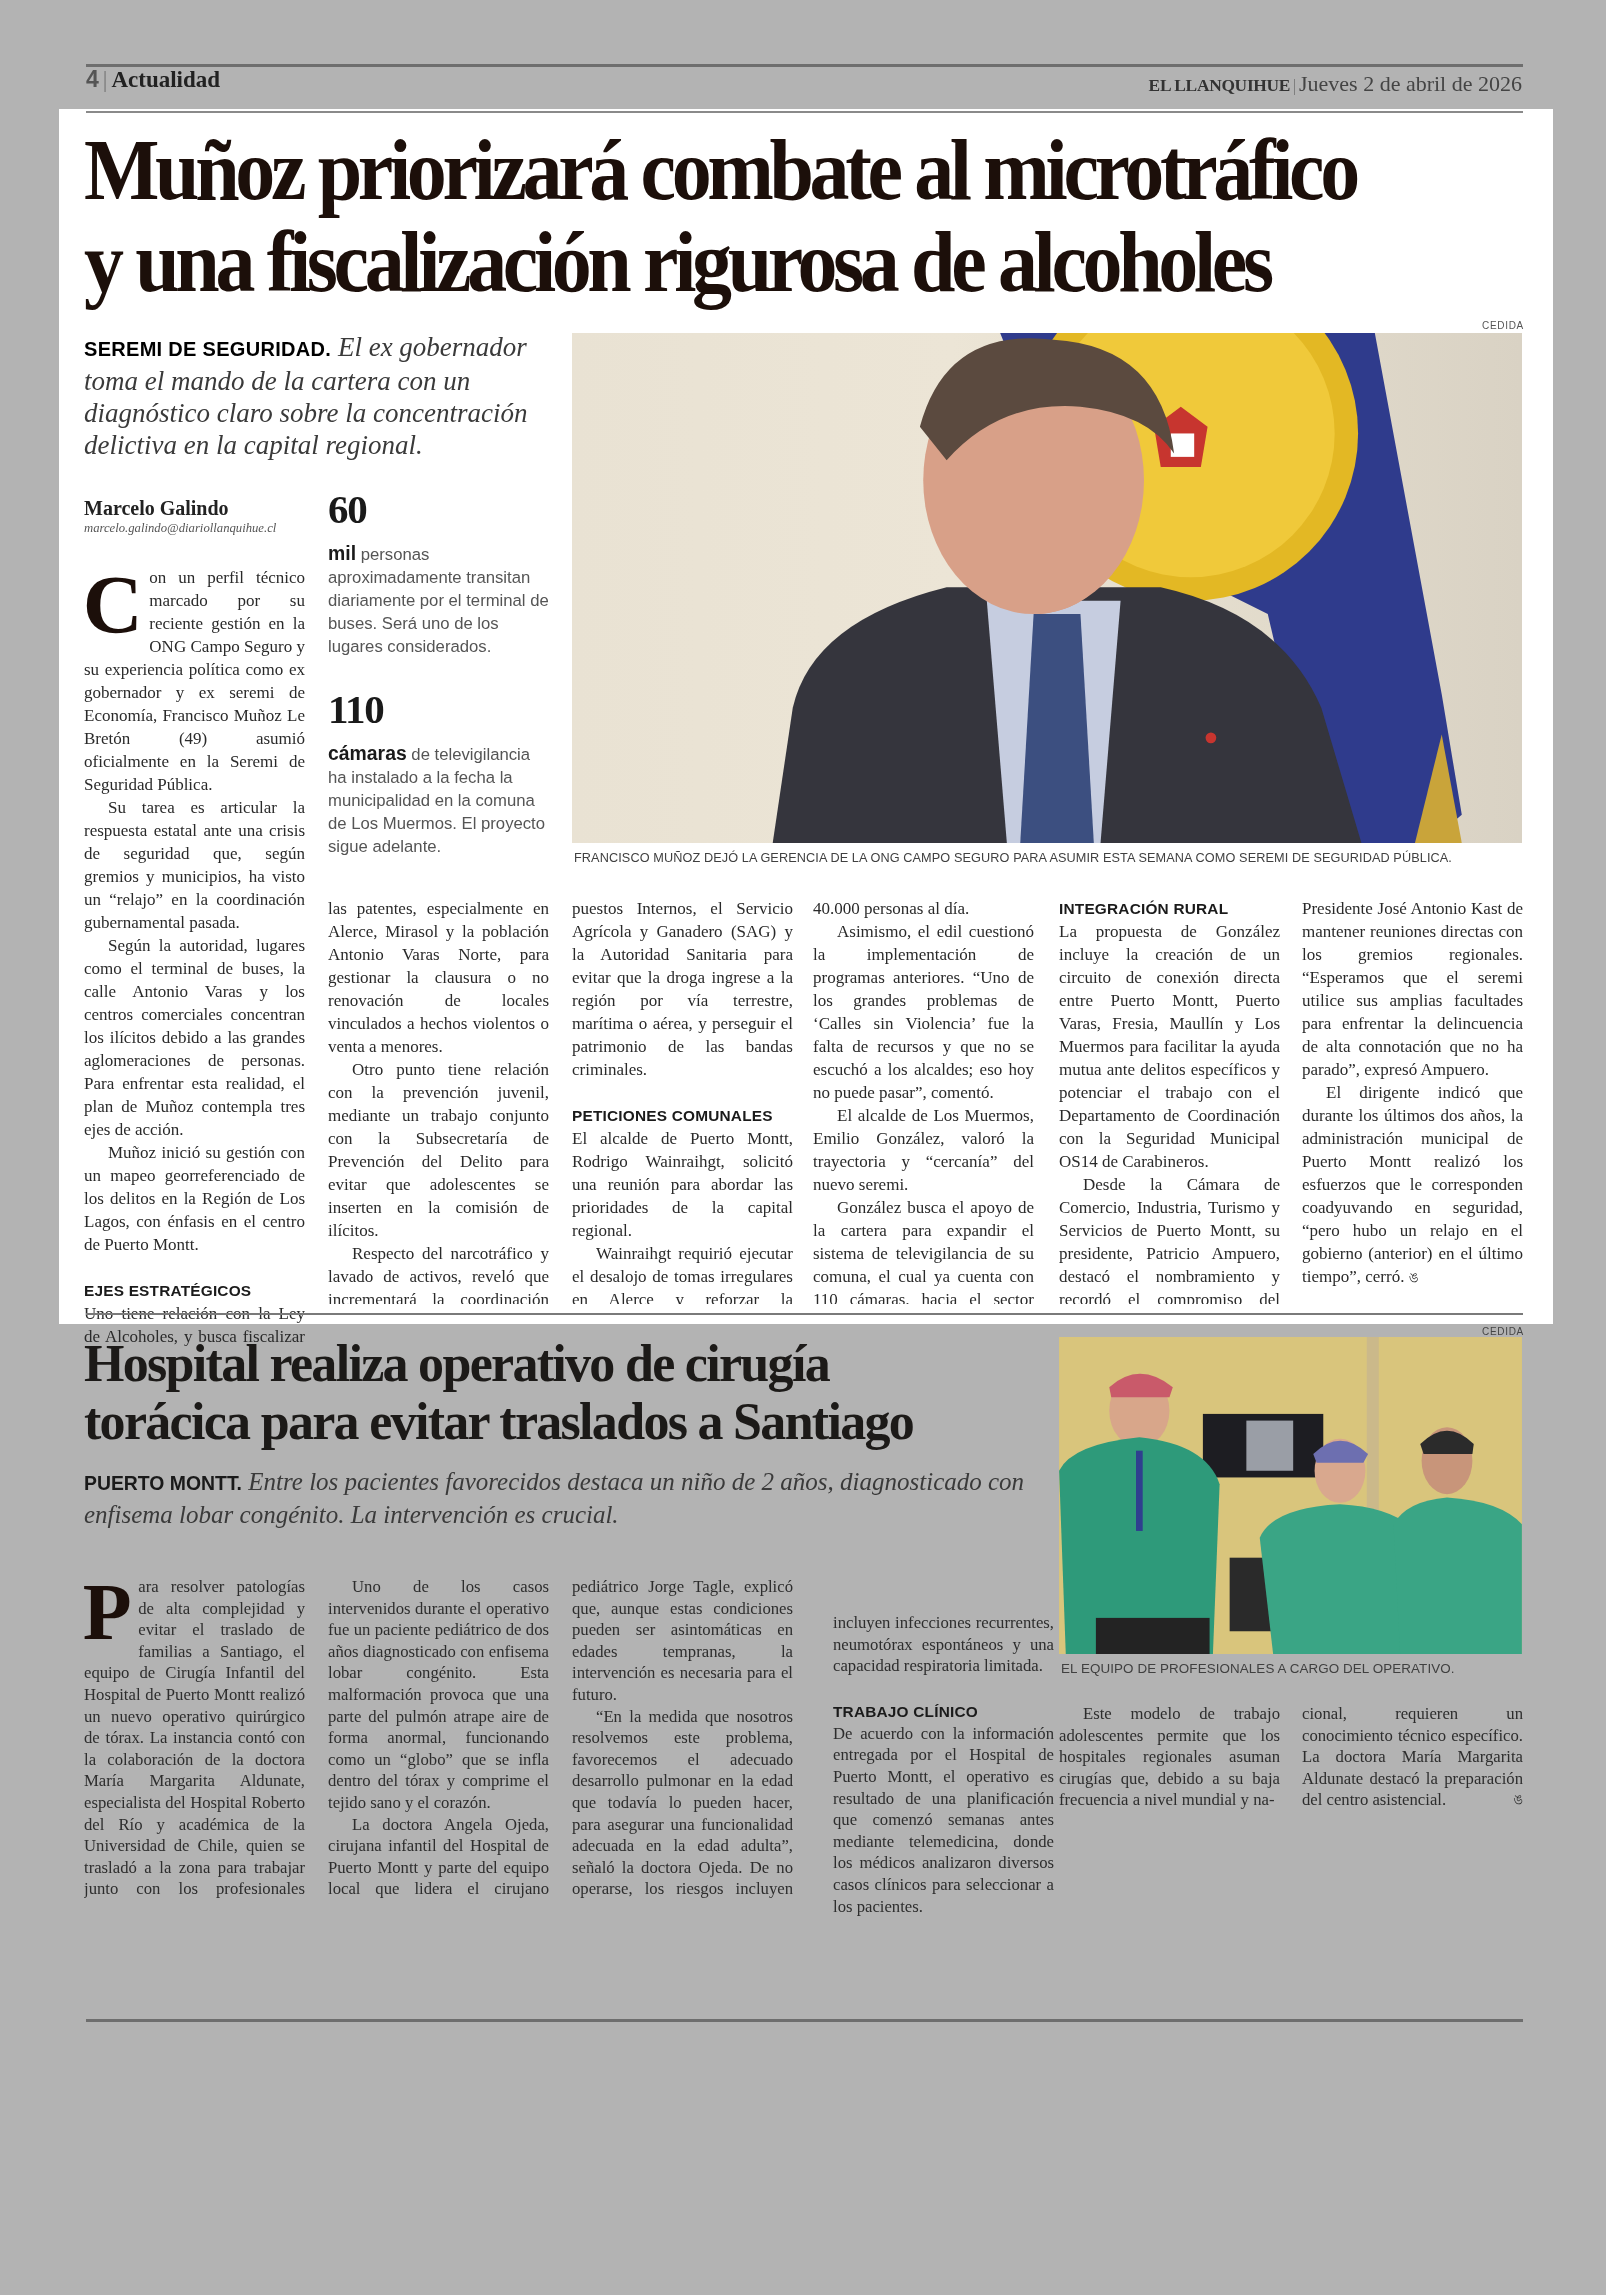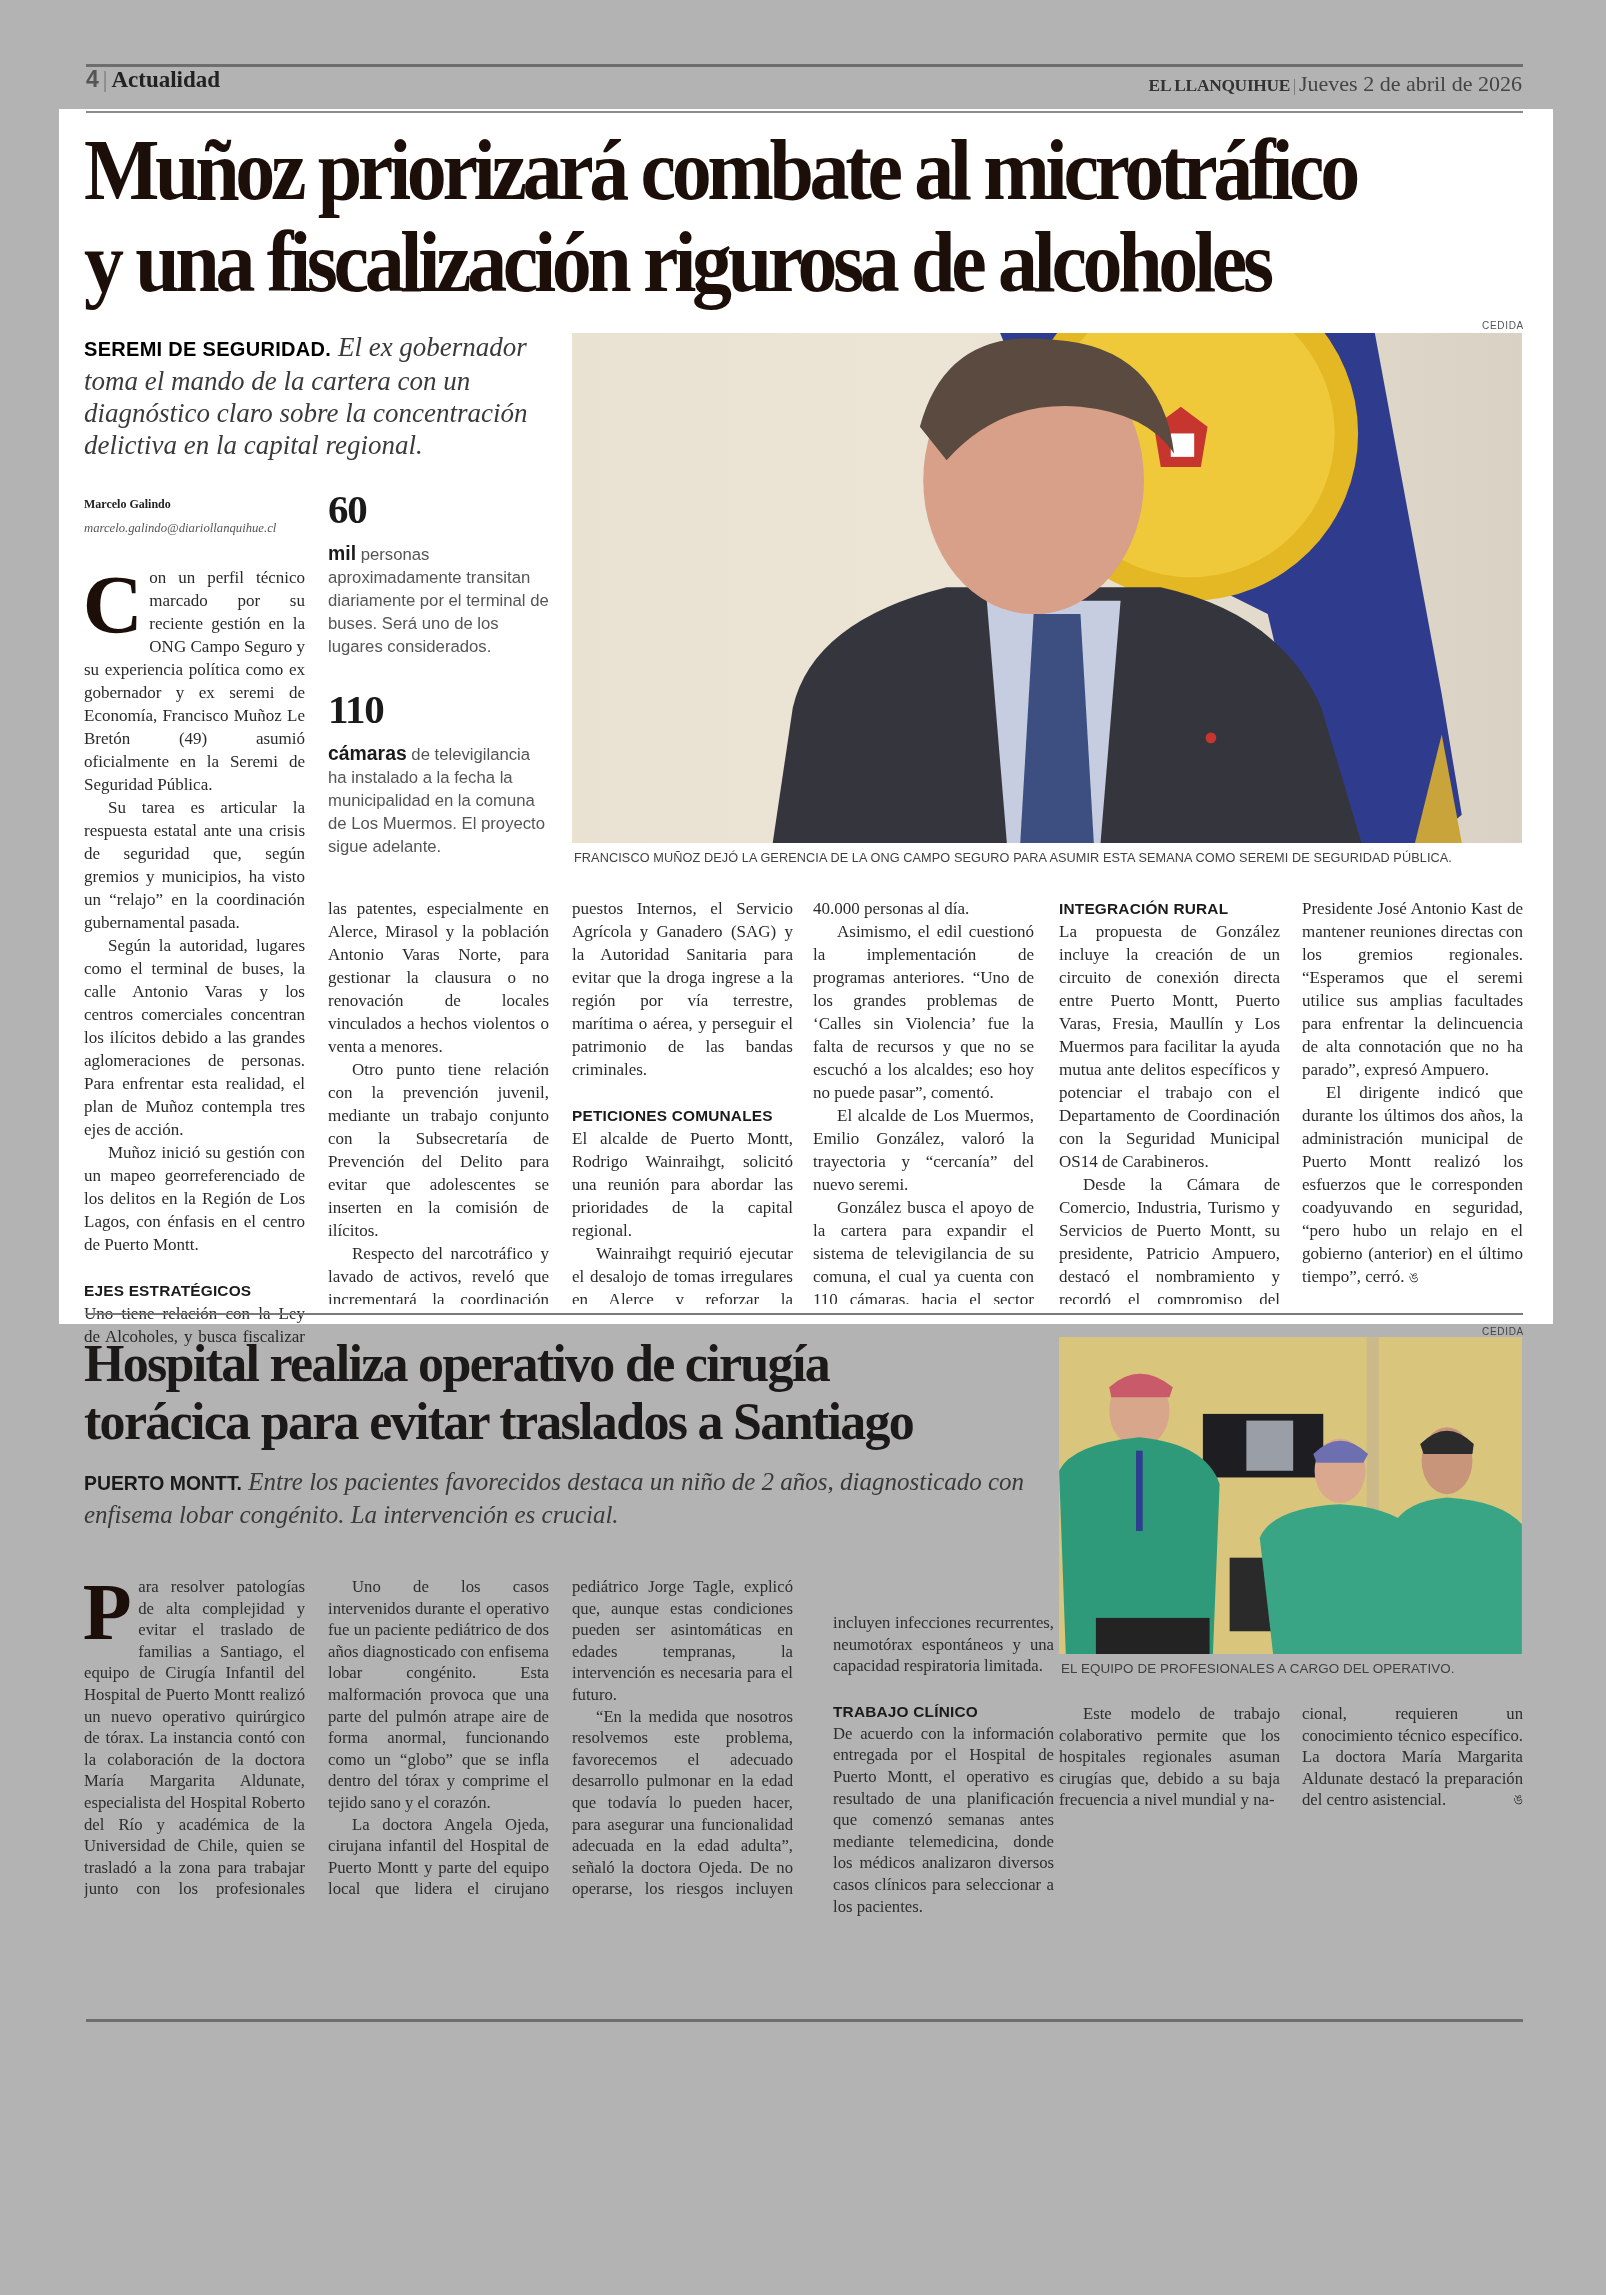--- a/index.html
+++ b/index.html
@@ -30,21 +30,21 @@
     font-size: 86px; line-height: 92px; font-weight: bold;
     color: #1c0f0a; letter-spacing: -4.7px; transform: scaleX(0.93); transform-origin: left top;
   }
   .credit { font-family: "Liberation Sans", sans-serif; font-size: 10px; color: #555; letter-spacing: 0.7px; }
   .lede {
     left: 84px; top: 331px; width: 468px;
     font-size: 27px; line-height: 32px; font-style: italic; color: #3a3a3a;
   }
   .lede .kicker { font-family: "Liberation Sans", sans-serif; font-style: normal; font-weight: bold; font-size: 20px; color: #000000; letter-spacing: 0.3px; }
 
-  .byline-name { left: 84px; top: 497px; font-size: 12px; font-weight: bold; color: #222; }
+  .byline-name { left: 84px; top: 497px; font-size: 20px; font-weight: bold; color: #222; }
   .byline-mail { left: 84px; top: 521px; font-size: 12.7px; font-style: italic; color: #555; }
 
   .col { position: absolute; font-size: 17px; line-height: 23px; color: #2a2a2a; text-align: justify; hyphens: manual; }
   .col p { margin: 0; text-indent: 24px; }
   .col p.noind { text-indent: 0; }
   .col h4 { margin: 0; font-family: "Liberation Sans", sans-serif; font-size: 15.4px; line-height: 23px; font-weight: bold; color: #1a1a1a; letter-spacing: 0.2px; }
   .col .gap { height: 23px; }
   .dropcap { float: left; font-size: 83px; line-height: 70px; font-weight: bold; margin: 2.7px 6.7px 0 -1.3px; color: #1c0f0a; }
 
   .stat-num { font-size: 41px; font-weight: bold; color: #1a1a1a; line-height: 41px; letter-spacing: -1.3px; }
@@ -220,21 +220,21 @@
 </div>
 
 <div class="col col2" style="left:833px;top:1576px;width:221px;height:325px;overflow:hidden;margin-top:36px;">
   <p class="noind">incluyen infecciones recurrentes, neumotórax espontáneos y una capacidad respiratoria limitada.</p>
   <div class="gap"></div>
   <h4>TRABAJO CLÍNICO</h4>
   <p class="noind">De acuerdo con la información entregada por el Hospital de Puerto Montt, el operativo es resultado de una planificación que comenzó semanas antes mediante telemedicina, donde los médicos analizaron diversos casos clínicos para seleccionar a los pacientes.</p>
 </div>
 
 <div class="col col2" style="left:1059px;top:1703px;width:221px;height:201px;overflow:hidden;">
-  <p>Este modelo de trabajo colaborativo permite que los hospitales regionales asuman cirugías que, debido a su baja frecuencia a nivel mundial y na-</p>
+  <p>Este modelo de trabajo adolescentes permite que los hospitales regionales asuman cirugías que, debido a su baja frecuencia a nivel mundial y na-</p>
 </div>
 
 <div class="col col2" style="left:1302px;top:1703px;width:221px;height:201px;overflow:hidden;">
   <p class="noind">cional, requieren un conocimiento técnico específico. La doctora María Margarita Aldunate destacó la preparación del centro asistencial. <span style="font-family:'DejaVu Sans',sans-serif;font-size:13.4px;float:right;">ঙ</span></p>
 </div>
 
 <div class="rule" style="top:2019px;height:2.7px;"></div>
 
 
 </body></html>

